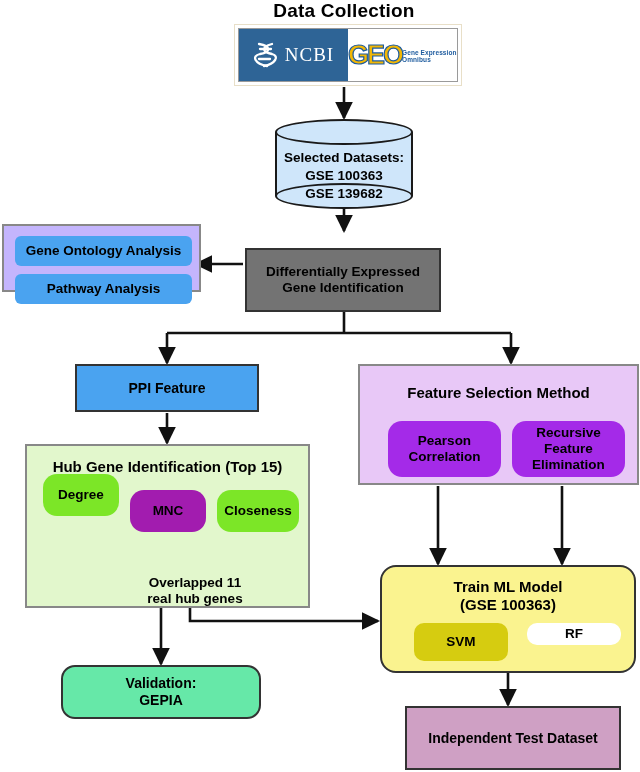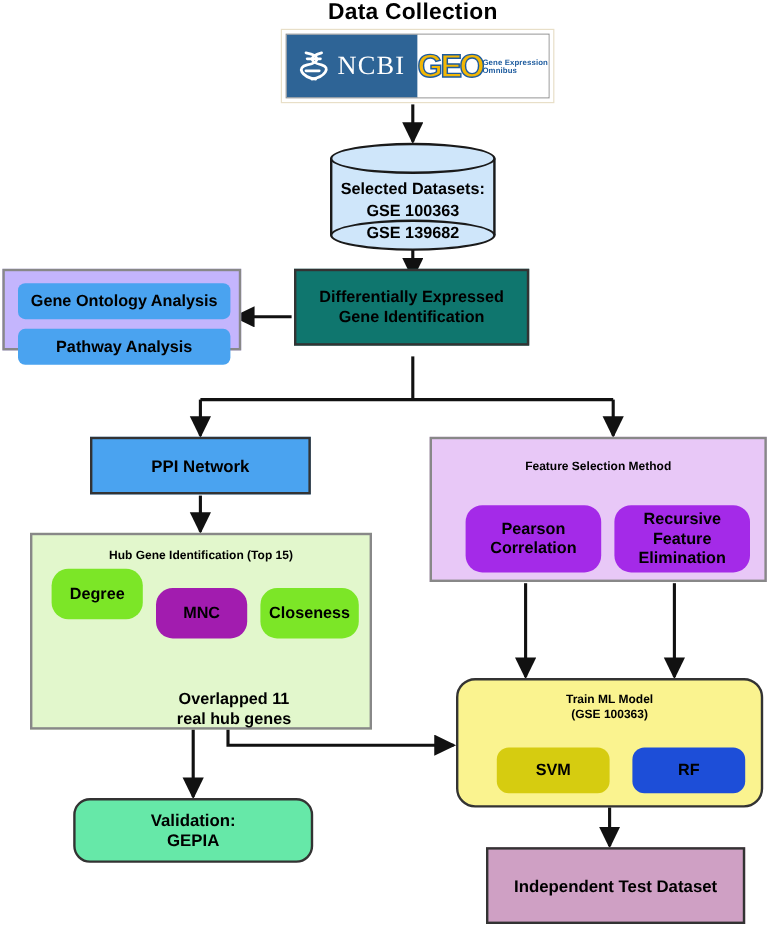--- a/index.html
+++ b/index.html
@@ -39,21 +39,21 @@
     border: 2px solid #888888;
     align-items: flex-start;
     justify-content: center;
   }
   .grp-label {
     position: absolute;
     left: 0;
     right: 0;
     text-align: center;
     font-weight: bold;
-    font-size: 10px;
+    font-size: 15px;
   }
   .rounded {
     border-radius: 14px;
   }
   .lbl {
     white-space: pre-line;
     font-weight: bold;
     font-size: 13.5px;
     padding: 2px 4px;
   }
@@ -109,21 +109,21 @@
     width: 50%;
     background: #2e6496;
     display: flex;
     align-items: center;
     justify-content: center;
     gap: 6px;
   }
   .ncbi-text {
     color: #ffffff;
     font-family: "Liberation Serif", serif;
-    font-size: 22px;
+    font-size: 19px;
     letter-spacing: 1px;
   }
   .geo {
     width: 50%;
     background: #ffffff;
     display: flex;
     align-items: center;
     justify-content: center;
   }
   .geo-word {
@@ -224,27 +224,27 @@
 
   <div class="node group" style="left:2px; top:224px; width:199px; height:68px; background:#c4b5fd;">
     <div class="node rounded" style="left:11px; top:10px; width:177px; height:30px; background:#4aa3f0; border-radius:6px;">
       <span class="lbl">Gene Ontology Analysis</span>
     </div>
     <div class="node rounded" style="left:11px; top:48px; width:177px; height:30px; background:#4aa3f0; border-radius:6px;">
       <span class="lbl">Pathway Analysis</span>
     </div>
   </div>
 
-  <div class="node boxed" style="left:245px; top:224px; width:196px; height:64px; background:#0f766e;">
+  <div class="node boxed" style="left:245px; top:248px; width:196px; height:64px; background:#737373;">
     <span class="lbl">Differentially Expressed
 Gene Identification</span>
   </div>
 
   <div class="node boxed" style="left:75px; top:364px; width:184px; height:48px; background:#4aa3f0;">
-    <span class="lbl lbl-lg">PPI Network</span>
+    <span class="lbl lbl-lg">PPI Feature</span>
   </div>
 
   <div class="node group" style="left:358px; top:364px; width:281px; height:121px; background:#e8c8f7;">
     <div class="grp-label" style="top:18px;">Feature Selection Method</div>
     <div class="node rounded" style="left:28px; top:55px; width:113px; height:56px; background:#a42ae8;">
       <span class="lbl">Pearson
 Correlation</span>
     </div>
     <div class="node rounded" style="left:152px; top:55px; width:113px; height:56px; background:#a42ae8;">
       <span class="lbl">Recursive
@@ -269,21 +269,21 @@
 real hub genes</span>
     </div>
   </div>
 
   <div class="node boxed rounded" style="left:380px; top:565px; width:256px; height:108px; background:#faf38f; border-radius:16px; align-items:flex-start;padding-left:12px;">
     <div class="grp-label" style="top:11px; white-space:pre-line;">Train ML Model
 (GSE 100363)</div>
     <div class="node rounded" style="left:32px; top:56px; width:94px; height:38px; background:#d6cc10; border-radius:10px;">
       <span class="lbl">SVM</span>
     </div>
-    <div class="node rounded" style="left:145px; top:56px; width:94px; height:38px; background:#1d4ed8; border-radius:10px;">
+    <div class="node rounded" style="left:145px; top:56px; width:94px; height:22px; background:#ffffff; border-radius:10px;">
       <span class="lbl">RF</span>
     </div>
   </div>
 
   <div class="node boxed rounded" style="left:61px; top:665px; width:200px; height:54px; background:#66e8a8; border-radius:14px;">
     <span class="lbl lbl-lg">Validation:
 GEPIA</span>
   </div>
 
   <div class="node boxed" style="left:405px; top:706px; width:216px; height:64px; background:#cfa0c4;">

